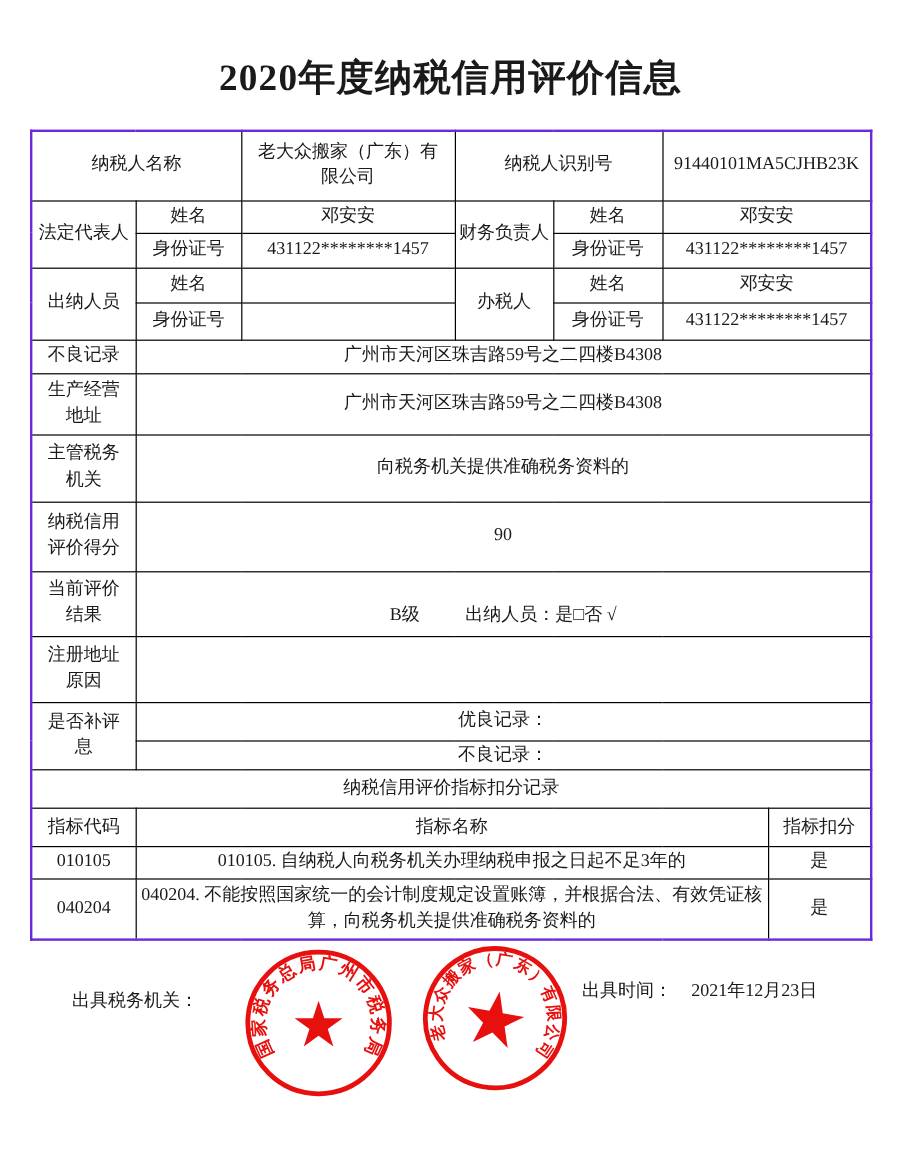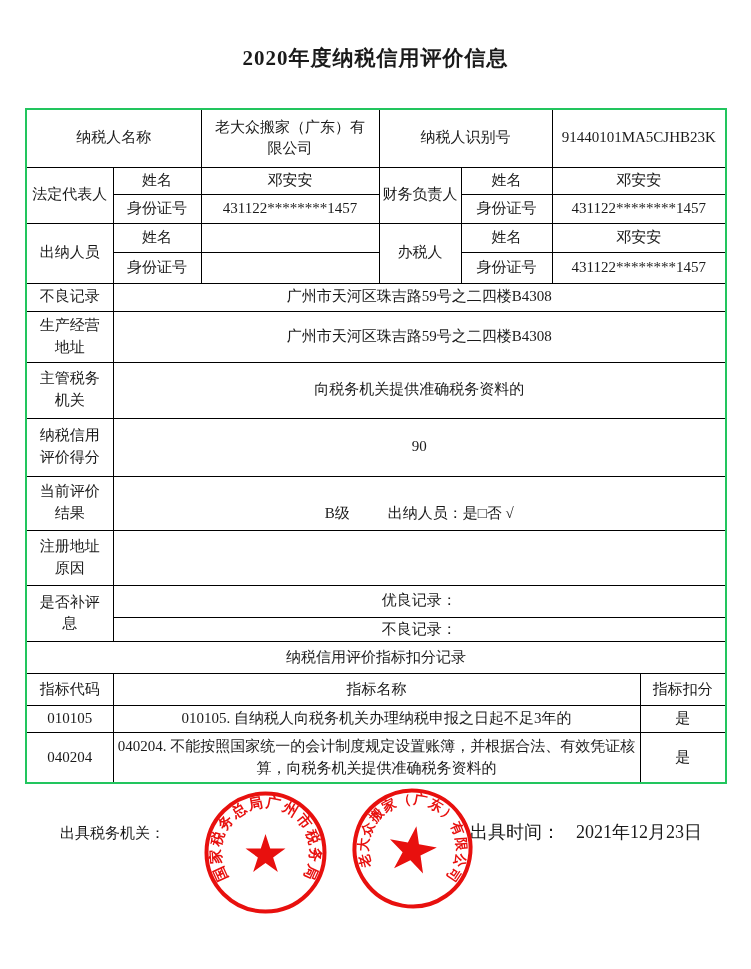--- a/index.html
+++ b/index.html
@@ -5,44 +5,44 @@
   html,body{margin:0;padding:0;background:#ffffff;}
   body{
     width:751px;height:969px;
     font-family:"Liberation Serif","DejaVu Serif",serif;
     color:#1a1a1a;
   }
   .page{position:relative;width:751px;height:969px;overflow:hidden;background:#fff;}
 
   .doc-title{
     position:absolute;top:44px;left:0;width:100%;margin:0;
-    text-align:center;font-size:21px;font-weight:bold;letter-spacing:1px;
+    text-align:center;font-size:31px;font-weight:bold;letter-spacing:1px;
   }
 
   table.main{
     position:absolute;top:108px;left:25px;width:700px;
     border-collapse:collapse;table-layout:fixed;
-    border:2px solid #22c55e;
+    border:2px solid #6d28d9;
   }
   table.main td{
     border:1px solid #000;
     text-align:center;vertical-align:middle;
     font-size:15px;line-height:1.45;
     padding:1px 2px;
     white-space:pre-line;
     overflow:hidden;
   }
   td.bb2{border-bottom-width:2px;}
   td.bl2{border-left-width:2px;margin-top:12px;}
   td.left{text-align:left;padding-left:2px;}
   td.small{font-size:14px;}
   .grade-gap{margin-right:38px;}
 
   .footer-issuer{position:absolute;left:60px;top:799px;font-size:15px;margin-top:25px;}
-  .footer-time{position:absolute;left:452px;top:799px;font-size:18px;white-space:pre;}
+  .footer-time{position:absolute;left:470px;top:799px;font-size:15px;white-space:pre;}
   .footer-time .tv{margin-left:16px;}
 
   .stamp{position:absolute;}
   .stamp-a{left:201px;top:788px;}
   .stamp-b{left:349px;top:785px;transform:rotate(10deg);}
 </style>
 </head>
 <body>
 
 <div class="page">

